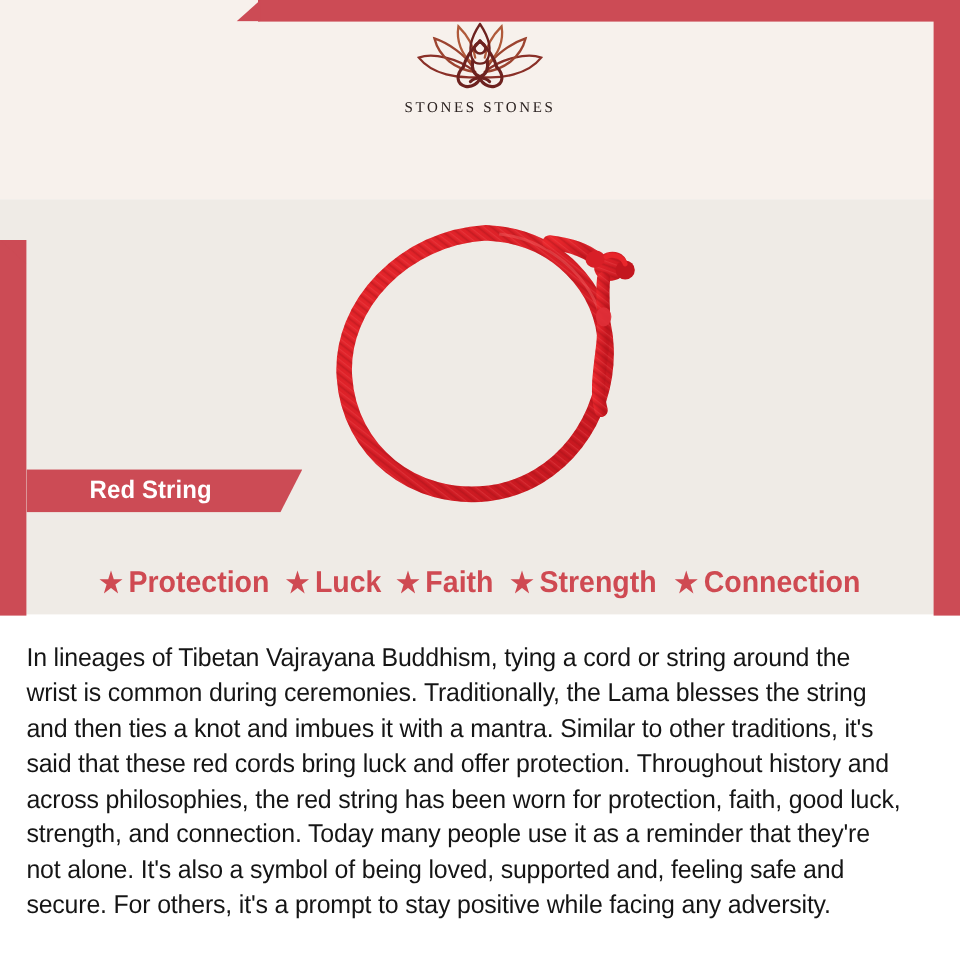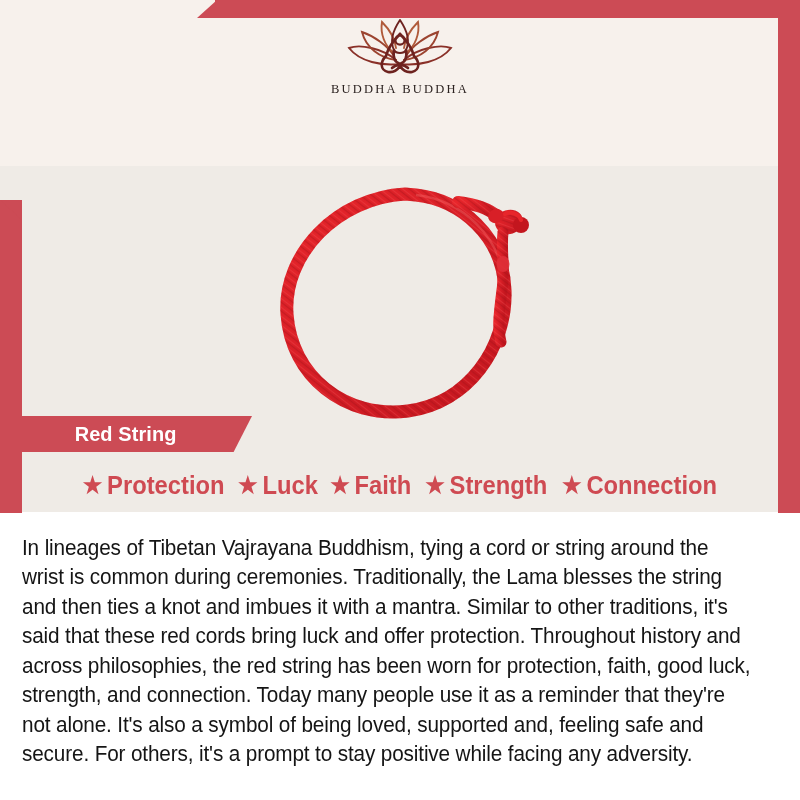--- a/index.html
+++ b/index.html
@@ -127,21 +127,21 @@
   .bracelet {
     position: absolute;
     left: 253px;
     top: 178px;
   }
 
   
   .rs-label {
     position: absolute;
     left: 22px;
-    top: 416px;
+    top: 391px;
     height: 36px;
     background: #cc4b55;
     width: 230px;
     clip-path: polygon(0 0, 100% 0, 92% 100%, 0 100%);
     display: flex;
     align-items: center;
   }
   .rs-label-text {
     margin-left: 50px;
     color: #ffffff;
@@ -237,21 +237,21 @@
         <path d="M70 20 C76 26 82 34 84 42"></path>
 
         <circle cx="70" cy="26" r="4.6" stroke-width="2.2"></circle>
 
         <path d="M64 36 C63 42 64 48 70 50 C76 48 77 42 76 36"></path>
 
         <path d="M56 42 C50 48 50 56 58 58 C64 59 68 55 70 52 C72 55 76 59 82 58 C90 56 90 48 84 42"></path>
         <path d="M62 54 C66 50 74 50 78 54"></path>
       </g>
     </svg>
-    <span class="logo-word">BUDDHA BUDDHA</span>
+    <span class="logo-word">STONES STONES</span>
   </div>
 
 
   <svg class="bracelet" width="300" height="256" viewBox="0 0 300 256">
     <defs>
       <linearGradient id="cordG" x1="0" y1="0" x2="1" y2="1">
         <stop offset="0%" stop-color="#e8262b"></stop>
         <stop offset="45%" stop-color="#d81f27"></stop>
         <stop offset="100%" stop-color="#c3161e"></stop>
       </linearGradient>

